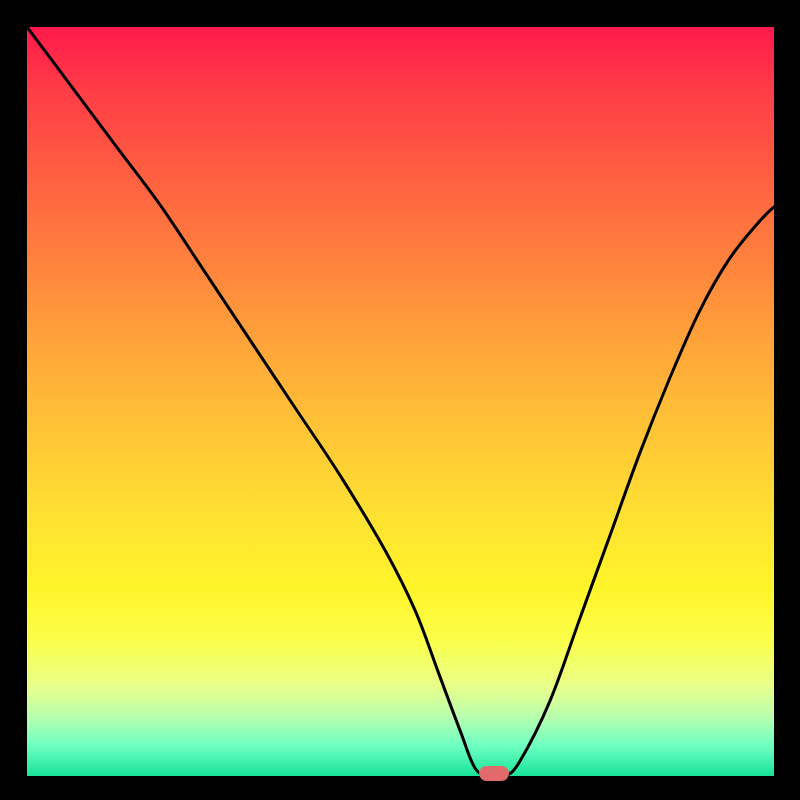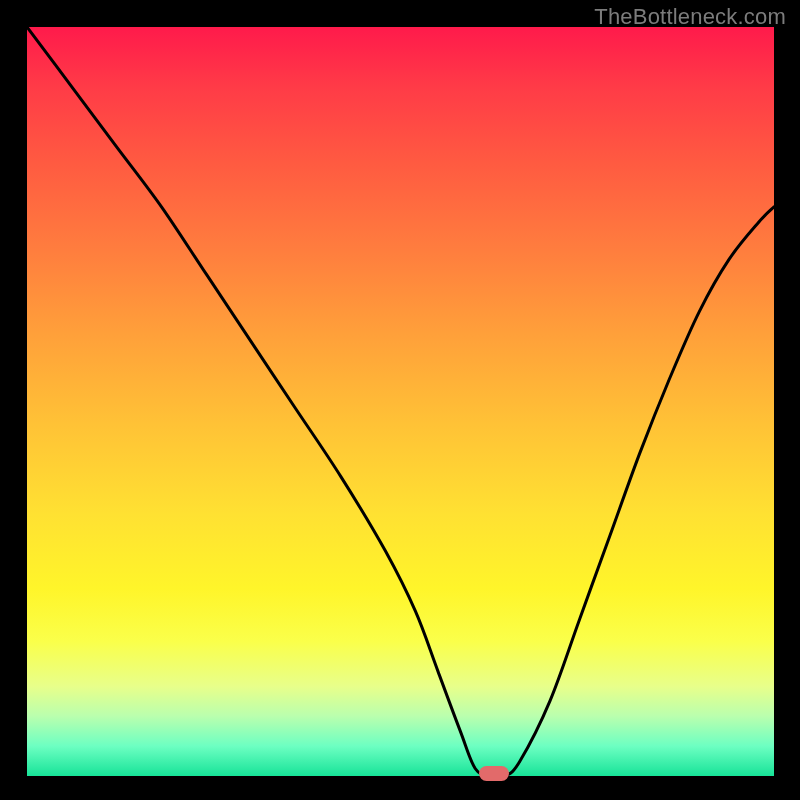--- a/index.html
+++ b/index.html
@@ -69,21 +69,20 @@
     background: #e26a6a;
     border-radius: 8px;
     z-index: 9;
   }
 </style>
 </head>
 <body>
 
 <div class="frame">
 
-  <div class="watermark">TheBottleneck.com</div>
 
   <div class="plot">
 
     <svg class="curve-svg" viewBox="0 0 747 749" preserveAspectRatio="none">
       <path id="curve-path" fill="none" stroke="#000" stroke-width="3" stroke-linecap="round" stroke-linejoin="round" d="M 0.0 0.0 C 7.5 10.0, 29.9 39.9, 44.8 59.9 C 59.8 79.9, 74.7 99.9, 89.6 119.8 C 104.6 139.8, 119.5 158.5, 134.5 179.8 C 149.4 201.0, 164.3 224.7, 179.3 247.2 C 194.2 269.6, 209.2 292.1, 224.1 314.6 C 239.0 337.1, 254.0 359.5, 268.9 382.0 C 283.9 404.5, 298.8 425.7, 313.7 449.4 C 328.7 473.1, 346.1 501.8, 358.6 524.3 C 371.0 546.8, 379.7 564.2, 388.4 584.2 C 397.2 604.2, 403.4 624.2, 410.9 644.1 C 418.3 664.1, 427.0 687.8, 433.3 704.1 C 439.5 720.3, 443.2 734.0, 448.2 741.5 C 453.2 749.0, 458.2 747.8, 463.1 749.0 C 468.1 750.2, 473.1 751.5, 478.1 749.0 C 483.1 746.5, 485.6 746.5, 493.0 734.0 C 500.5 721.5, 512.9 697.8, 522.9 674.1 C 532.9 650.4, 542.8 619.2, 552.8 591.7 C 562.7 564.2, 572.7 536.8, 582.7 509.3 C 592.6 481.9, 602.6 453.1, 612.5 426.9 C 622.5 400.7, 632.5 375.7, 642.4 352.0 C 652.4 328.3, 662.3 304.6, 672.3 284.6 C 682.3 264.6, 692.2 247.2, 702.2 232.2 C 712.1 217.2, 724.6 203.5, 732.1 194.7 C 739.5 186.0, 744.5 182.3, 747.0 179.8"></path>
     </svg>
 
     <div id="marker" class="marker" style="left: 451.875px; top: 739px; background: rgb(226, 106, 106);"></div>
 
   </div>

